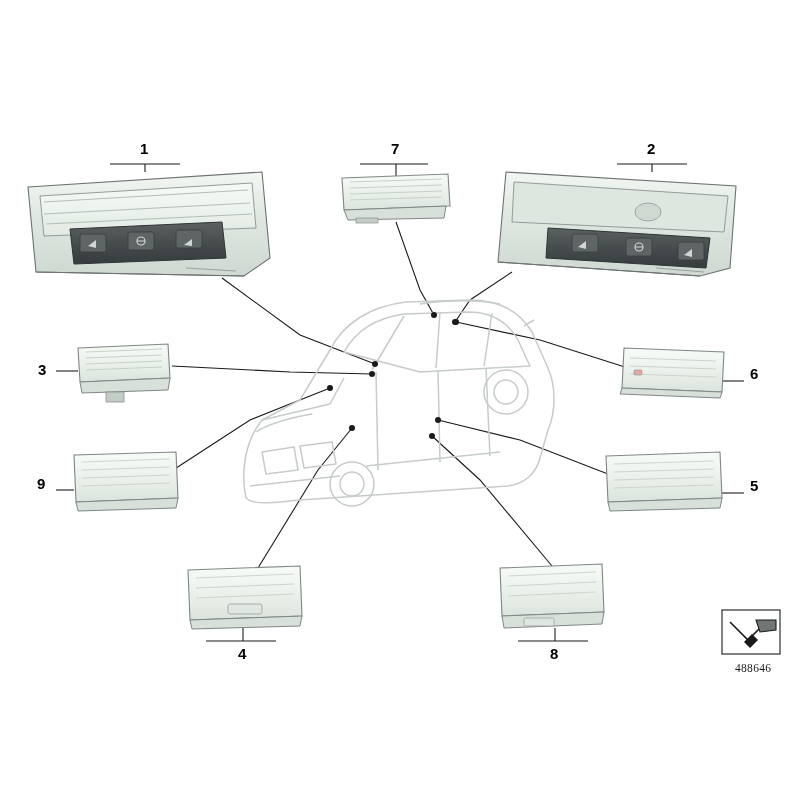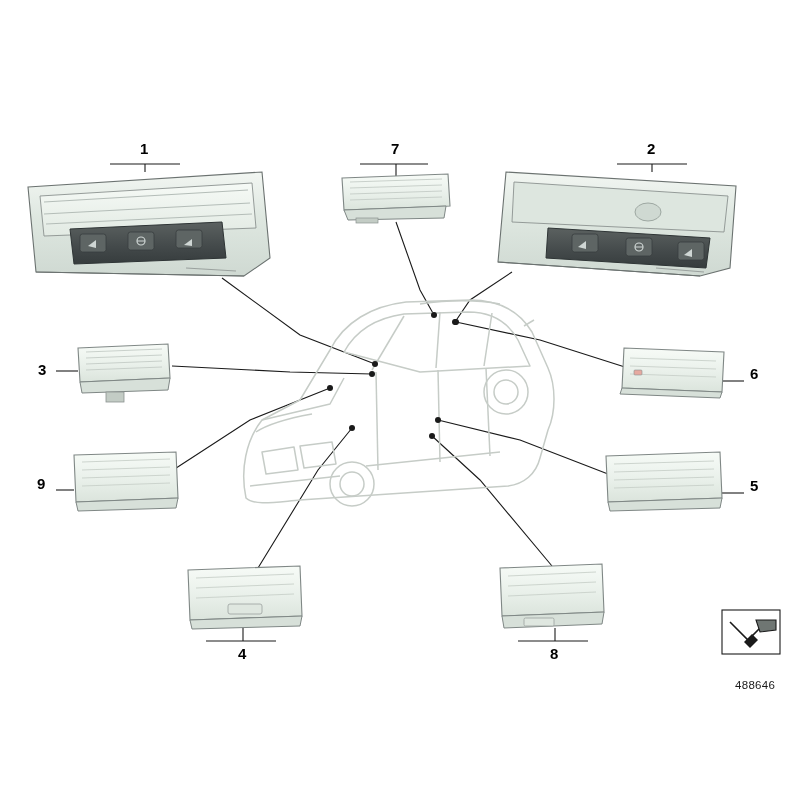--- a/index.html
+++ b/index.html
@@ -272,15 +272,15 @@
   <div class="label" style="left:140px; top:141px;">1</div>
   <div class="label" style="left:647px; top:141px;">2</div>
   <div class="label" style="left:38px;  top:362px;">3</div>
   <div class="label" style="left:238px; top:646px;">4</div>
   <div class="label" style="left:750px; top:478px;">5</div>
   <div class="label" style="left:750px; top:366px;">6</div>
   <div class="label" style="left:391px; top:141px;">7</div>
   <div class="label" style="left:550px; top:646px;">8</div>
   <div class="label" style="left:37px;  top:476px;">9</div>
 
-  <div class="partno" style="left:735px; top:679px;">488646</div>
+  <div class="partno" style="left:735px; top:662px;font-family:Liberation Serif, serif;">488646</div>
 
 </div>
 
 </body></html>

